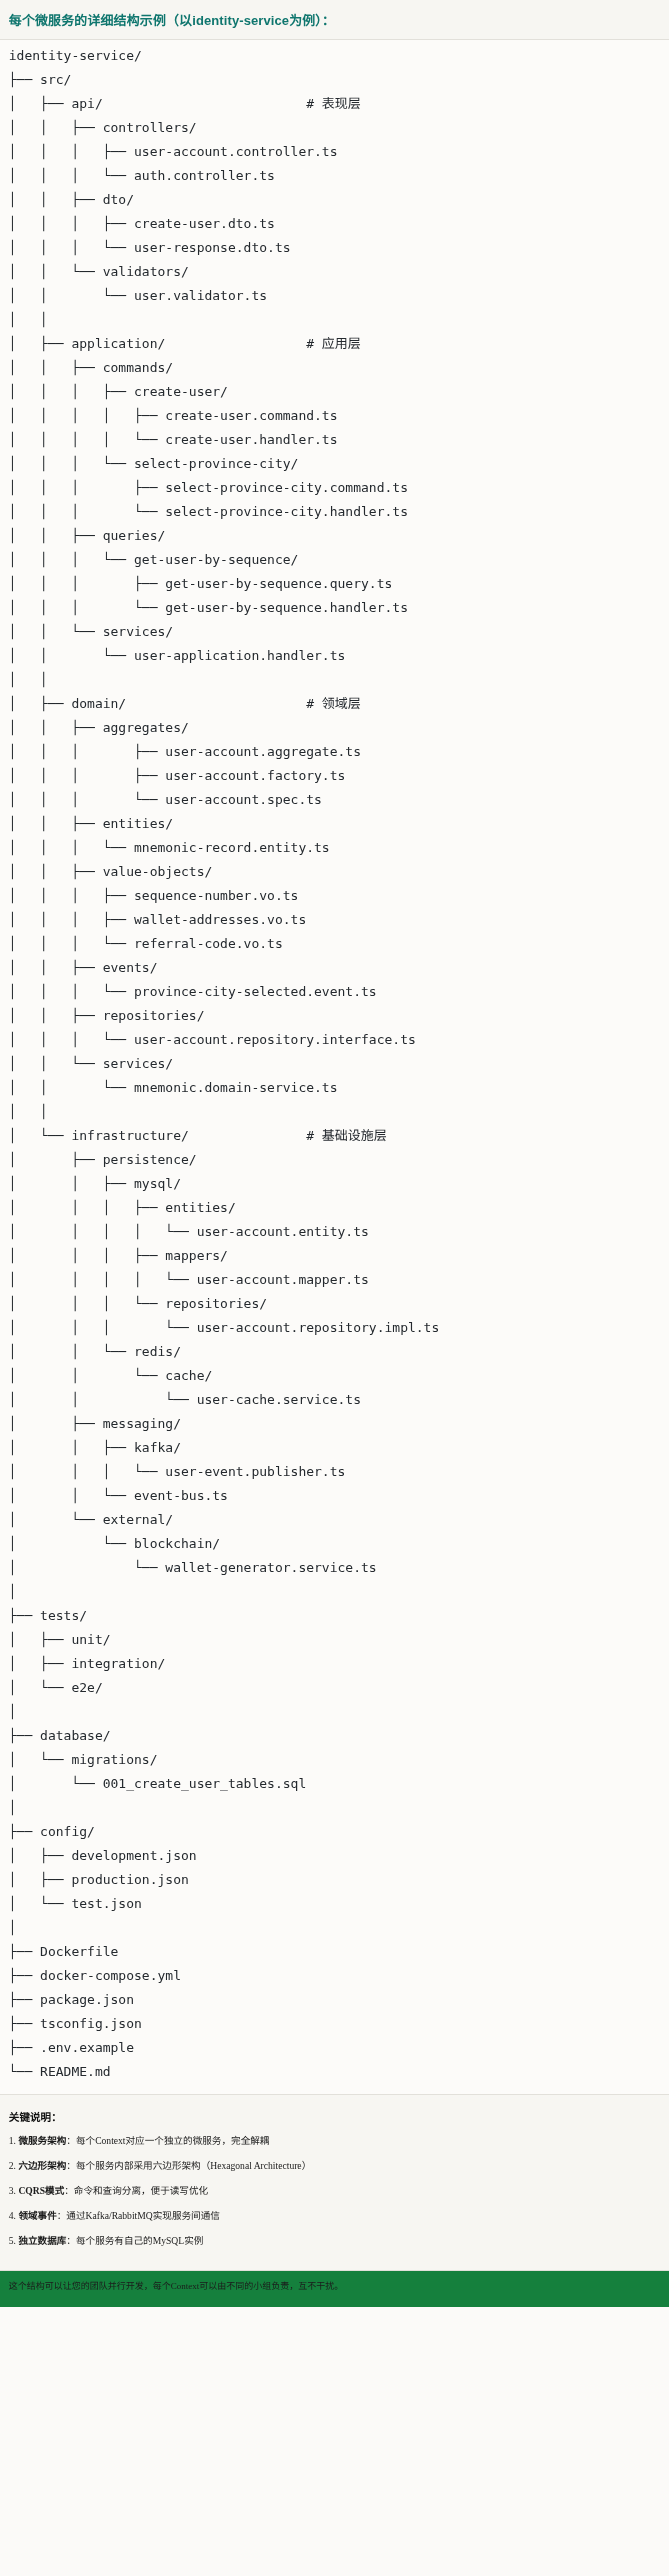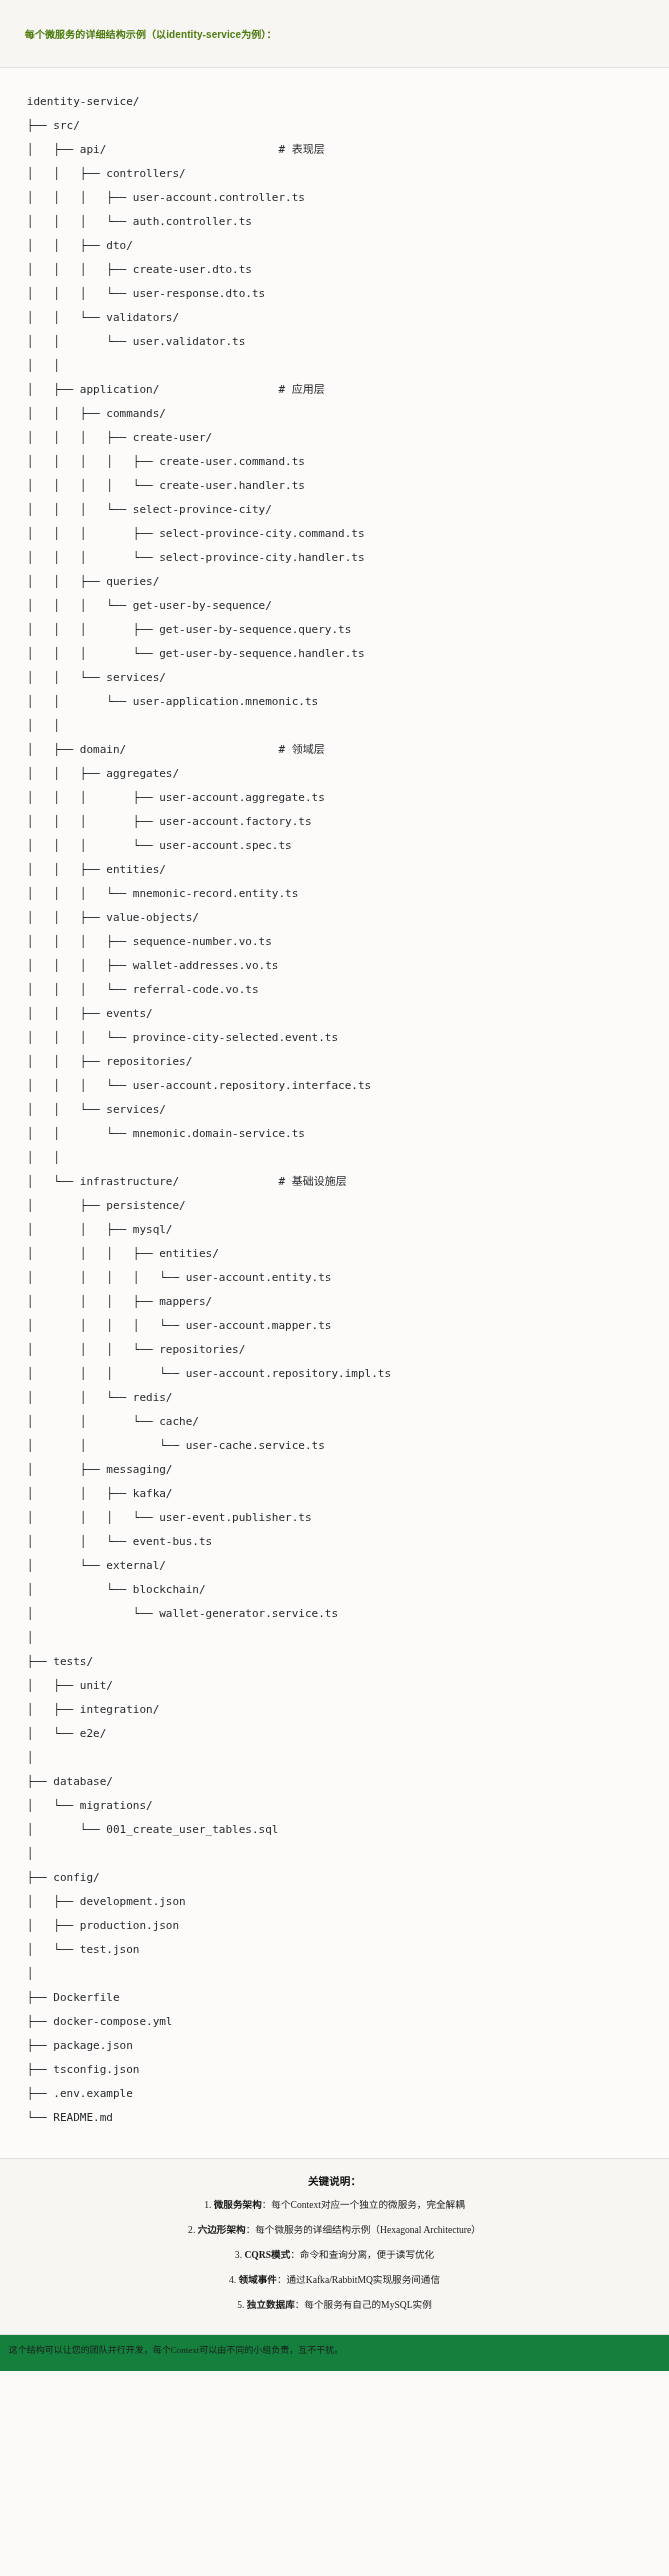--- a/index.html
+++ b/index.html
@@ -22,54 +22,53 @@
 
   
   .head-block {
     background: #f7f6f2;
     padding: 12.5px 8.8px 10px 8.8px;
     border-bottom: 0.6px solid #e2e0da;
   }
   .head-title {
     font-family: "Liberation Sans", "DejaVu Sans", sans-serif;
     font-weight: bold;
-    font-size: 10px;
+    font-size: 13px;
     line-height: 1.25;
-    color: #4d7c0f;
-    margin: 16px;
+    color: #0f766e;
+    margin: 0;
     letter-spacing: 0.1px;
   }
 
   
   .tree-block {
     background: #fcfbf9;
     padding: 10px 8.8px 16.3px 8.8px;
     border-bottom: 0.6px solid #e2e0da;
   }
   .tree {
     font-family: "DejaVu Sans Mono", "Liberation Mono", monospace;
-    font-size: 11px;
+    font-size: 13px;
     line-height: 12px;
     white-space: pre;
     color: #24292e;
-    margin: 18px;
+    margin: 0;
     tab-size: 4;
   }
   .tree .row {
     white-space: pre;
     display: block;
     min-height: 12px;
   }
 
   
   .notes-block {
     background: #f7f6f2;
     padding: 13.8px 8.8px 11.3px 8.8px;
     border-bottom: 0.6px solid #e2e0da;
-    text-align: center;
   }
   .notes-title {
     font-family: "Liberation Sans", "DejaVu Sans", sans-serif;
     font-weight: bold;
     font-size: 10.6px;
     color: #111111;
     margin: 0 0 10px 0;
   }
   .note-item {
     font-family: "Liberation Serif", "DejaVu Serif", serif;
@@ -126,21 +125,21 @@
 <span class="row">│   │   │   │   ├── create-user.command.ts</span>
 <span class="row">│   │   │   │   └── create-user.handler.ts</span>
 <span class="row">│   │   │   └── select-province-city/</span>
 <span class="row">│   │   │       ├── select-province-city.command.ts</span>
 <span class="row">│   │   │       └── select-province-city.handler.ts</span>
 <span class="row">│   │   ├── queries/</span>
 <span class="row">│   │   │   └── get-user-by-sequence/</span>
 <span class="row">│   │   │       ├── get-user-by-sequence.query.ts</span>
 <span class="row">│   │   │       └── get-user-by-sequence.handler.ts</span>
 <span class="row">│   │   └── services/</span>
-<span class="row">│   │       └── user-application.mnemonic.ts</span>
+<span class="row">│   │       └── user-application.handler.ts</span>
 <span class="row">│   │</span>
 <span class="row">│   ├── domain/                       # 领域层</span>
 <span class="row">│   │   ├── aggregates/</span>
 <span class="row">│   │   │       ├── user-account.aggregate.ts</span>
 <span class="row">│   │   │       ├── user-account.factory.ts</span>
 <span class="row">│   │   │       └── user-account.spec.ts</span>
 <span class="row">│   │   ├── entities/</span>
 <span class="row">│   │   │   └── mnemonic-record.entity.ts</span>
 <span class="row">│   │   ├── value-objects/</span>
 <span class="row">│   │   │   ├── sequence-number.vo.ts</span>
@@ -192,21 +191,21 @@
 <span class="row">├── package.json</span>
 <span class="row">├── tsconfig.json</span>
 <span class="row">├── .env.example</span>
 <span class="row">└── README.md</span></code></pre>
   </div>
 
   <div class="notes-block">
     <h3 class="notes-title">关键说明：</h3>
     <div id="notes-list">
         <p class="note-item"><span class="num">1. </span><span class="lead">微服务架构</span><span class="body">：每个Context对应一个独立的微服务，完全解耦</span></p>
-        <p class="note-item"><span class="num">2. </span><span class="lead">六边形架构</span><span class="body">：每个微服务的详细结构示例（Hexagonal Architecture）</span></p>
+        <p class="note-item"><span class="num">2. </span><span class="lead">六边形架构</span><span class="body">：每个服务内部采用六边形架构（Hexagonal Architecture）</span></p>
         <p class="note-item"><span class="num">3. </span><span class="lead">CQRS模式</span><span class="body">：命令和查询分离，便于读写优化</span></p>
         <p class="note-item"><span class="num">4. </span><span class="lead">领域事件</span><span class="body">：通过Kafka/RabbitMQ实现服务间通信</span></p>
         <p class="note-item"><span class="num">5. </span><span class="lead">独立数据库</span><span class="body">：每个服务有自己的MySQL实例</span></p>
       </div>
   </div>
 
   <div class="footer-block">
     <p class="footer-text">这个结构可以让您的团队并行开发，每个Context可以由不同的小组负责，互不干扰。</p>
   </div>
 

